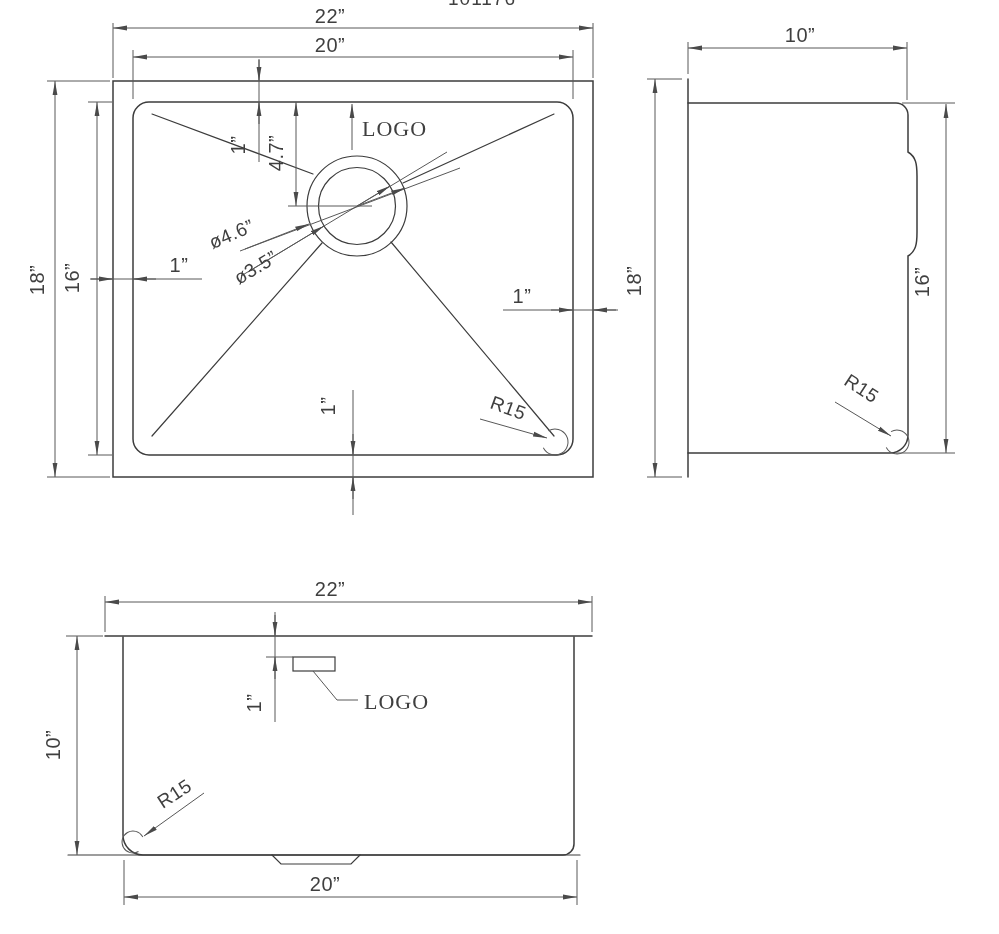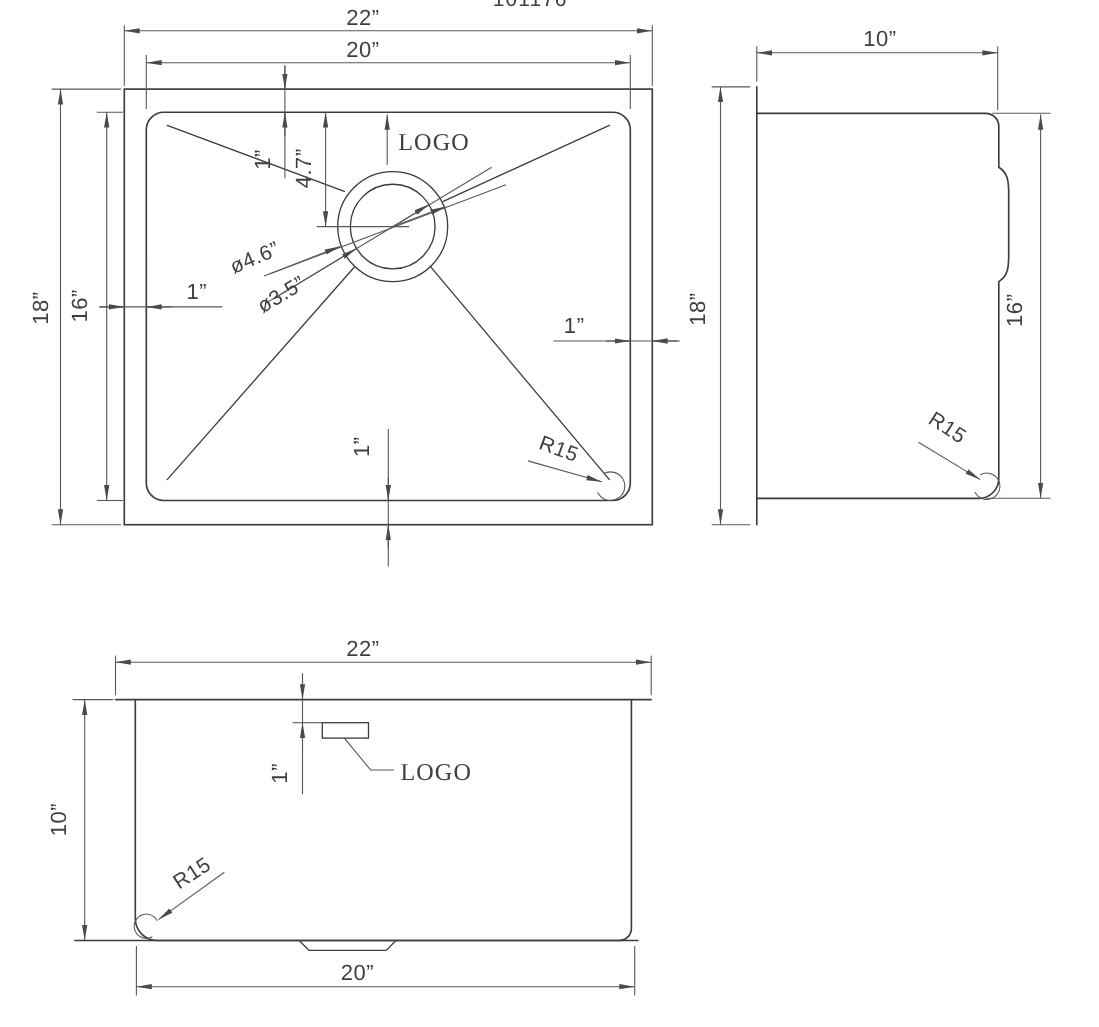--- a/index.html
+++ b/index.html
@@ -1,17 +1,17 @@
 <!DOCTYPE html>
 <html><head>
 <meta charset="utf-8">
 <style>
   html,body{margin:0;padding:0;background:#ffffff;}
   .sheet{position:relative;width:999px;height:934px;background:#fff;overflow:hidden;
-         font-family:"Liberation Sans",sans-serif;border-radius:22px;}
+         font-family:"Liberation Sans",sans-serif;}
   svg{position:absolute;left:0;top:0;}
   .obj{stroke:#3c3c3c;stroke-width:1.5;fill:none;stroke-linecap:round;}
   .obj2{stroke:#3c3c3c;stroke-width:1.2;fill:none;stroke-linecap:round;}
   .dim{stroke:#585858;stroke-width:1;fill:none;stroke-linecap:butt;}
   .arrfill{fill:#4a4a4a;stroke:none;}
   text{fill:#3f3f3f;font-family:"Liberation Sans",sans-serif;}
   .dimtxt{font-size:20px;letter-spacing:0.5px;}
   .dimtxt-s{font-size:19px;letter-spacing:0.5px;}
   .logotxt{font-family:"Liberation Serif",serif;font-size:22px;letter-spacing:1px;}
   .codetxt{font-size:19px;letter-spacing:1px;}

